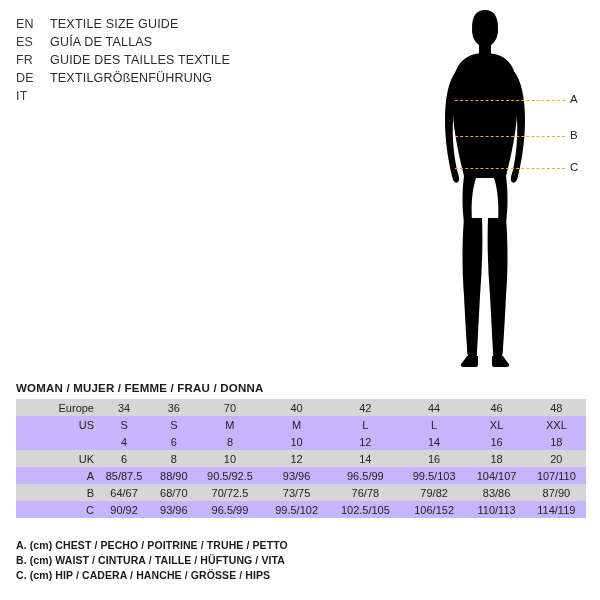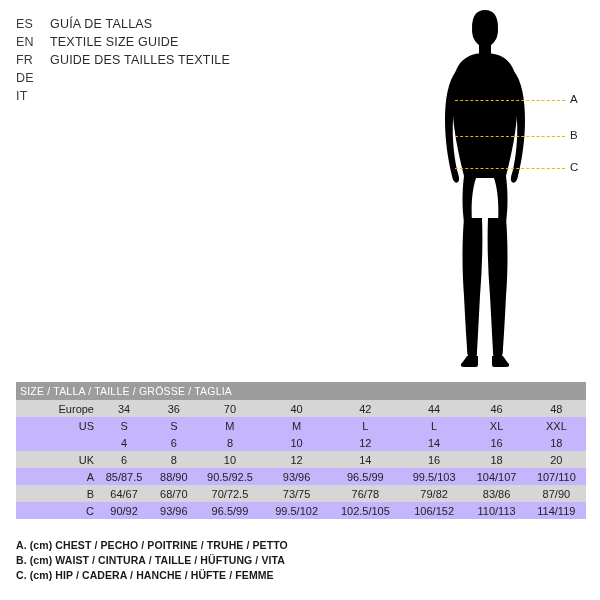--- a/index.html
+++ b/index.html
@@ -133,33 +133,34 @@
     letter-spacing: .1px;
   }
 </style>
 </head>
 <body>
 
 <div class="page">
 
   <div class="titles">
     <div class="title-row">
+      <span class="title-lang">EN</span>
+      <span class="title-text">TEXTILE SIZE GUIDE</span>
+    </div>
+    <div class="title-row">
       <span class="title-lang">ES</span>
       <span class="title-text">GUÍA DE TALLAS</span>
     </div>
     <div class="title-row">
-      <span class="title-lang">EN</span>
-      <span class="title-text">TEXTILE SIZE GUIDE</span>
-    </div>
-    <div class="title-row">
       <span class="title-lang">FR</span>
       <span class="title-text">GUIDE DES TAILLES TEXTILE</span>
     </div>
     <div class="title-row">
       <span class="title-lang">DE</span>
+      <span class="title-text">TEXTILGRÖßENFÜHRUNG</span>
     </div>
     <div class="title-row">
       <span class="title-lang">IT</span>
     </div>
   </div>
 
   <div class="figure-wrap">
     <svg class="figure-svg" width="200" height="370" viewBox="0 0 200 370">
       <g fill="#000000">
 
@@ -219,25 +220,23 @@
     <div class="measure-label" style="left:170px; top:85px;">A</div>
 
     <div class="measure-line" style="left:55px; top:128px; width:110px;"></div>
     <div class="measure-label" style="left:170px; top:121px;">B</div>
 
     <div class="measure-line" style="left:55px; top:160px; width:110px;"></div>
     <div class="measure-label" style="left:170px; top:153px;">C</div>
   </div>
 
   <div class="table-section">
+    <div class="woman-head">WOMAN / MUJER / FEMME / FRAU / DONNA</div>
     <table class="size-table">
       <tbody>
-        <tr class="head-row">
-          <td colspan="9">SIZE / TALLA / TAILLE / GRÖSSE / TAGLIA</td>
-        </tr>
 
         <tr class="shade">
           <td class="rowlabel">Europe</td>
           <td>34</td>
           <td>36</td>
           <td>70</td>
           <td>40</td>
           <td>42</td>
           <td>44</td>
           <td>46</td>
@@ -315,16 +314,16 @@
           <td>110/113</td>
           <td>114/119</td>
         </tr>
       </tbody>
     </table>
   </div>
 
   <div class="legend">
     <div class="legend-line">A. (cm) CHEST / PECHO / POITRINE / TRUHE / PETTO</div>
     <div class="legend-line">B. (cm) WAIST / CINTURA / TAILLE / HÜFTUNG / VITA</div>
-    <div class="legend-line">C. (cm) HIP / CADERA / HANCHE / HÜFTE / FEMME</div>
+    <div class="legend-line">C. (cm) HIP / CADERA / HANCHE / GRÖSSE / HIPS</div>
   </div>
 
 </div>
 
 </body></html>

